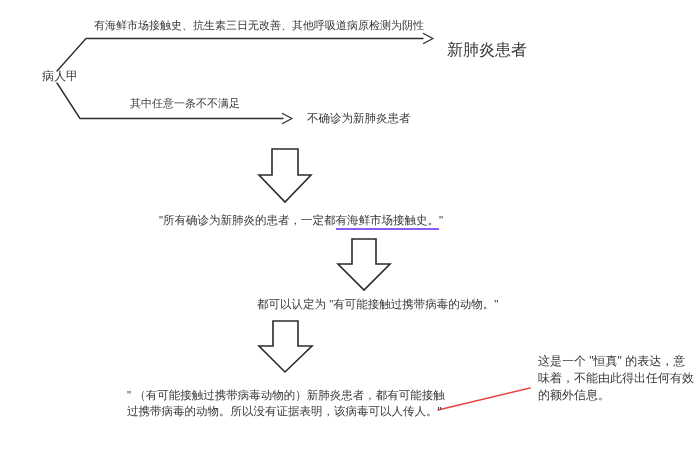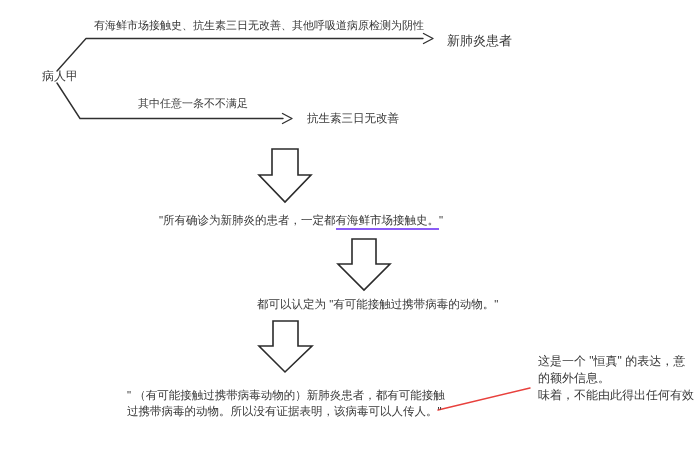--- a/index.html
+++ b/index.html
@@ -45,36 +45,36 @@
     <polygon class="block" points="352,239 376,239 376,264 390,264 364,290 338,264 352,264"></polygon>
     <polygon class="block" points="273,321 298,321 298,346 312,346 285,372 259,346 273,346"></polygon>
 
     <line class="redln" x1="438" y1="410" x2="530" y2="388" stroke="#e8403c"></line>
   </svg>
 
   <div class="t" style="left:14px; top:69px; font-size:12px;margin-left:28px;">病人甲</div>
 
   <div class="t" style="left:94px; top:19px; font-size:11px;">有海鲜市场接触史、抗生素三日无改善、其他呼吸道病原检测为阴性</div>
 
-  <div class="t" style="left:447px; top:33px; font-size:13px;">新肺炎患者</div>
+  <div class="t" style="left:447px; top:40px; font-size:16px;">新肺炎患者</div>
 
-  <div class="t" style="left:138px; top:97px; font-size:11px;">其中任意一条不不满足</div>
+  <div class="t" style="left:130px; top:97px; font-size:11px;">其中任意一条不不满足</div>
 
-  <div class="t" style="left:307px; top:112px; font-size:11.5px;">抗生素三日无改善</div>
+  <div class="t" style="left:307px; top:112px; font-size:11.5px;">不确诊为新肺炎患者</div>
 
   <div class="t" style="left:159px; top:214px; font-size:11.5px;">
     <span>"所有确诊为新肺炎的患者，一定都</span><span class="u-red">有海鲜市场接触史。</span><span>"</span>
   </div>
 
   <div class="t" style="left:257px; top:298px; font-size:11.5px;">都可以认定为 "有可能接触过携带病毒的动物。"</div>
 
   <div class="t multiline" style="left:127px; top:387px; font-size:11.5px; line-height:16px;">
     <div>" （有可能接触过携带病毒动物的）新肺炎患者，都有可能接触</div>
     <div>过携带病毒的动物。所以没有证据表明，该病毒可以人传人。"</div>
   </div>
 
   <div class="t multiline" style="left:538px; top:353px; font-size:12px; line-height:17px;">
     <div>这是一个 "恒真" 的表达，意</div>
+    <div>味着，不能由此得出任何有效</div>
     <div>的额外信息。</div>
-    <div>味着，不能由此得出任何有效</div>
   </div>
 
 </div>
 
 </body></html>

